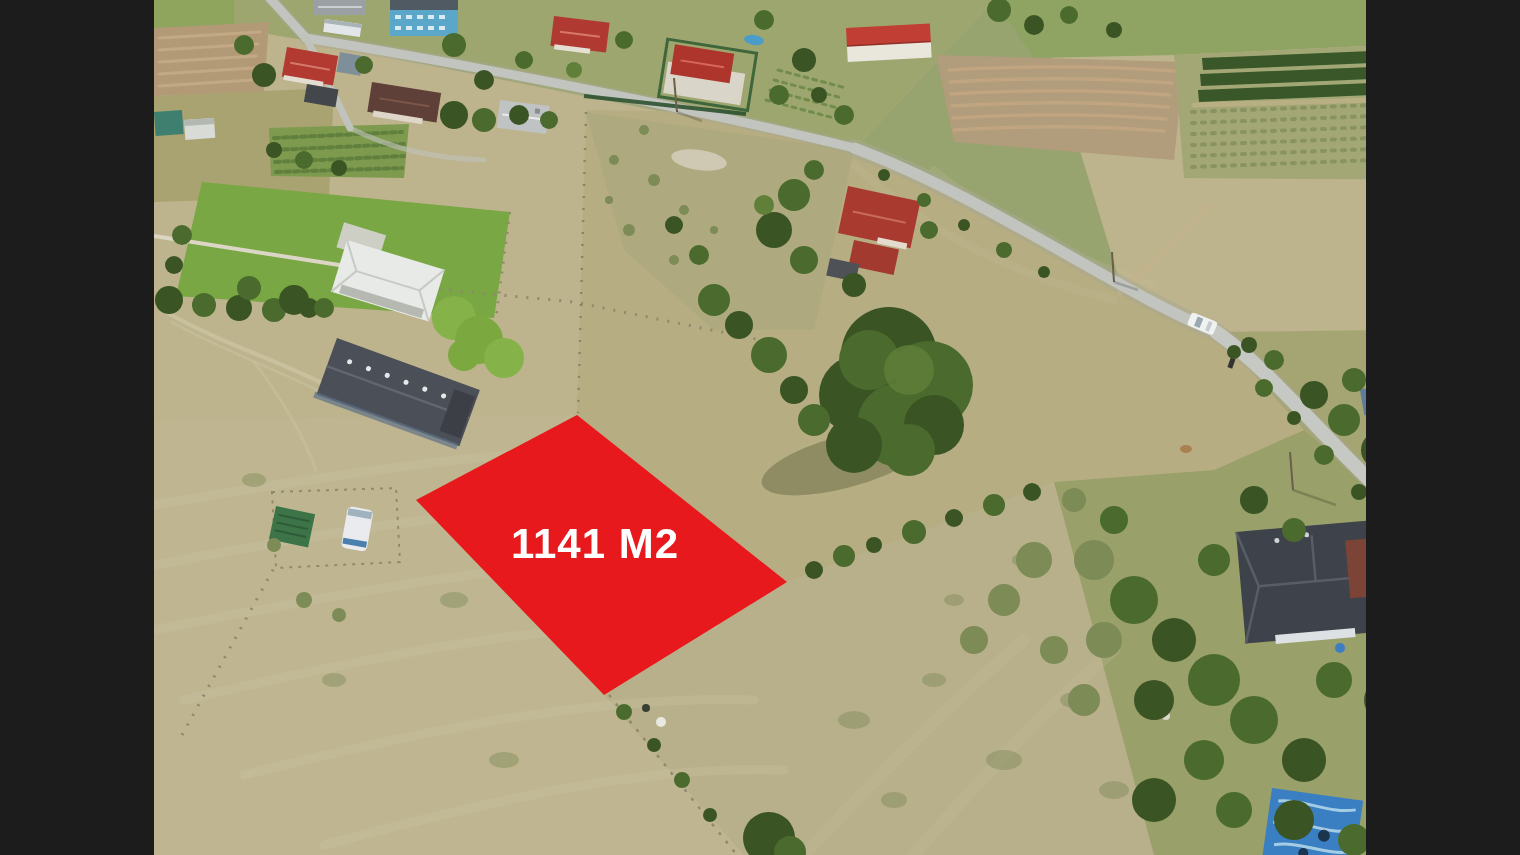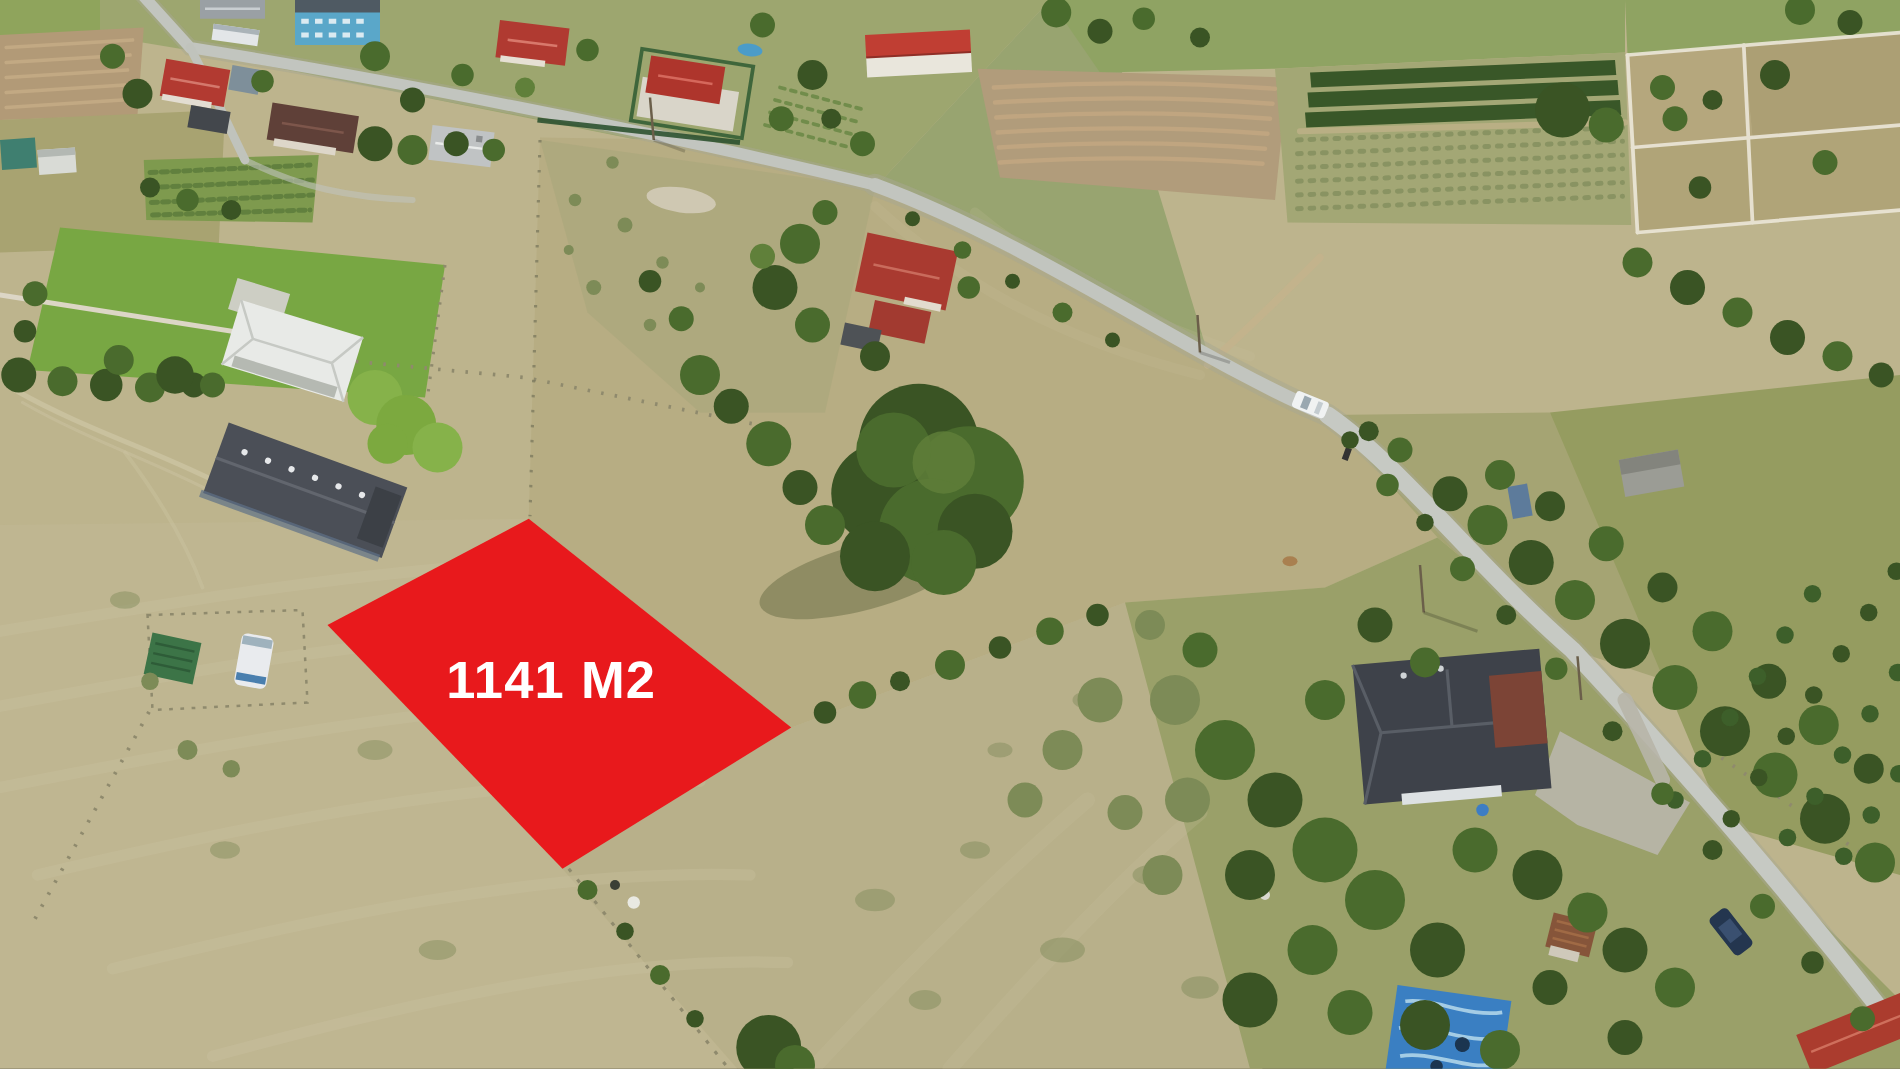--- a/index.html
+++ b/index.html
@@ -1,16 +1,16 @@
 <!DOCTYPE html>
 <html><head>
 <meta charset="utf-8">
 <style>
   html,body{margin:0;padding:0;background:#1c1c1c;}
-  .stage{position:relative;width:1520px;height:855px;overflow:hidden;margin:0 auto;
+  .stage{position:relative;width:1212px;height:855px;overflow:hidden;margin:0 auto;
          font-family:"Liberation Sans", sans-serif;}
   svg{display:block}
   .t1{fill:#3a5424}.t2{fill:#4a6b2d}.t3{fill:#60803a}.tb{fill:#86b24a}.tol{fill:#7d8b57}
   .parcel-label{font-family:"Liberation Sans", sans-serif;font-weight:bold;font-size:42px;
                 letter-spacing:1px;fill:#ffffff;text-anchor:middle;}
 </style>
 </head>
 <body>
 
 <div class="stage">

